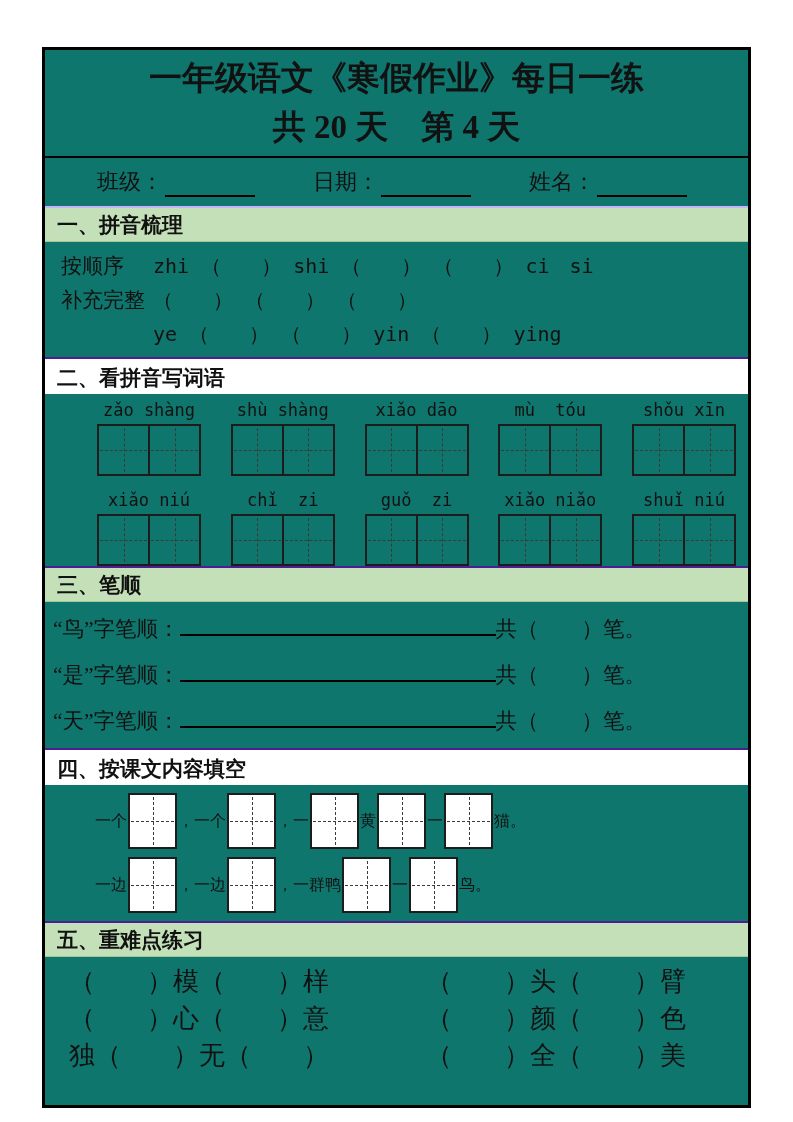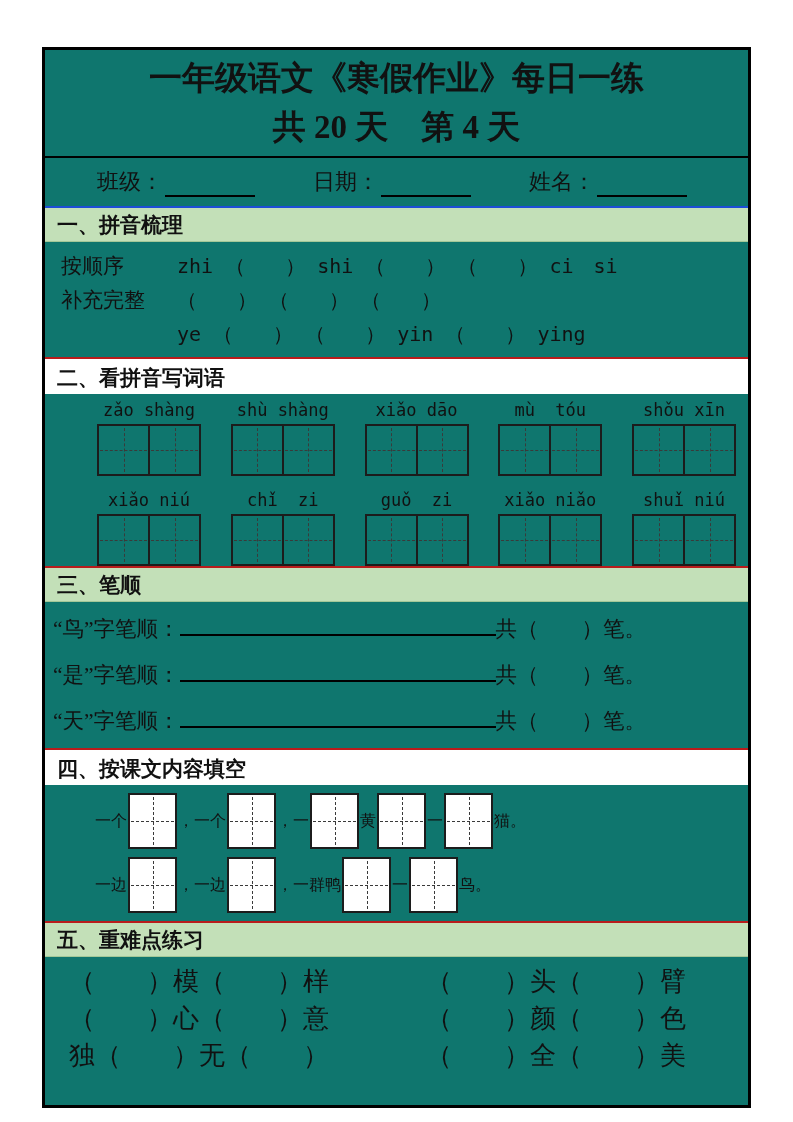--- a/index.html
+++ b/index.html
@@ -9,35 +9,35 @@
   .sheet { position:absolute; left:42px; top:47px; width:709px; height:1061px;
            border:3px solid #000; box-sizing:border-box; background:#0f766e; overflow:hidden; }
 
   
   .title-block { text-align:center; height:102px; padding-top:4px; border-bottom:2px solid #000; }
   .title-line { font-weight:bold; font-size:33px; line-height:49px;
                 font-family:"Liberation Serif","DejaVu Serif",serif; }
 
   
   .info-row { display:flex; align-items:center; padding-left:52px; gap:58px;
-              height:48px; border-bottom:2px solid #1d4ed8; font-size:22px; }
+              height:48px; border-bottom:2px solid #c4b5fd; font-size:22px; }
   .field { display:flex; align-items:flex-end; }
   .blank { width:90px; height:24px; border-bottom:2px solid #000; margin-left:2px; }
 
   
   section { border-top:0; }
-  .bordered { border-top:2px solid #b91c1c; }
+  .bordered { border-top:2px solid #4c1d95; }
   .sec-bar { height:33px; line-height:33px; background:#c3e0b8; border-bottom:1px solid #a3c898;
              font-family:"Liberation Sans","DejaVu Sans",sans-serif; font-weight:bold;
              font-size:21px; padding-left:12px; }
   .sec-bar.white { background:#fff; border-bottom:none; height:35px; line-height:37px; }
 
   
   .s1-content { padding:7px 0 6px 16px; }
-  .p-row { display:flex; line-height:34px; font-size:21px;gap:24px; }
+  .p-row { display:flex; line-height:34px; font-size:21px; }
   .p-label { width:92px; flex:none; }
   .p-content { font-family:"DejaVu Sans Mono",monospace; font-size:20px; white-space:pre; }
 
   
   .grid-row { display:flex; justify-content:space-between; padding:4px 10px 0 50px;gap:10px; }
   .grid-row.second { padding-top:12px; }
   .word-item { width:108px; text-align:center; }
   .py { font-family:"DejaVu Sans Mono",monospace; font-size:17px; line-height:24px; white-space:pre; }
   .tzg { display:flex; border:2px solid #1c1c1c; width:104px; box-sizing:border-box; margin:2px auto 0; }
   .tzg-cell { width:50px; height:48px; position:relative; }

